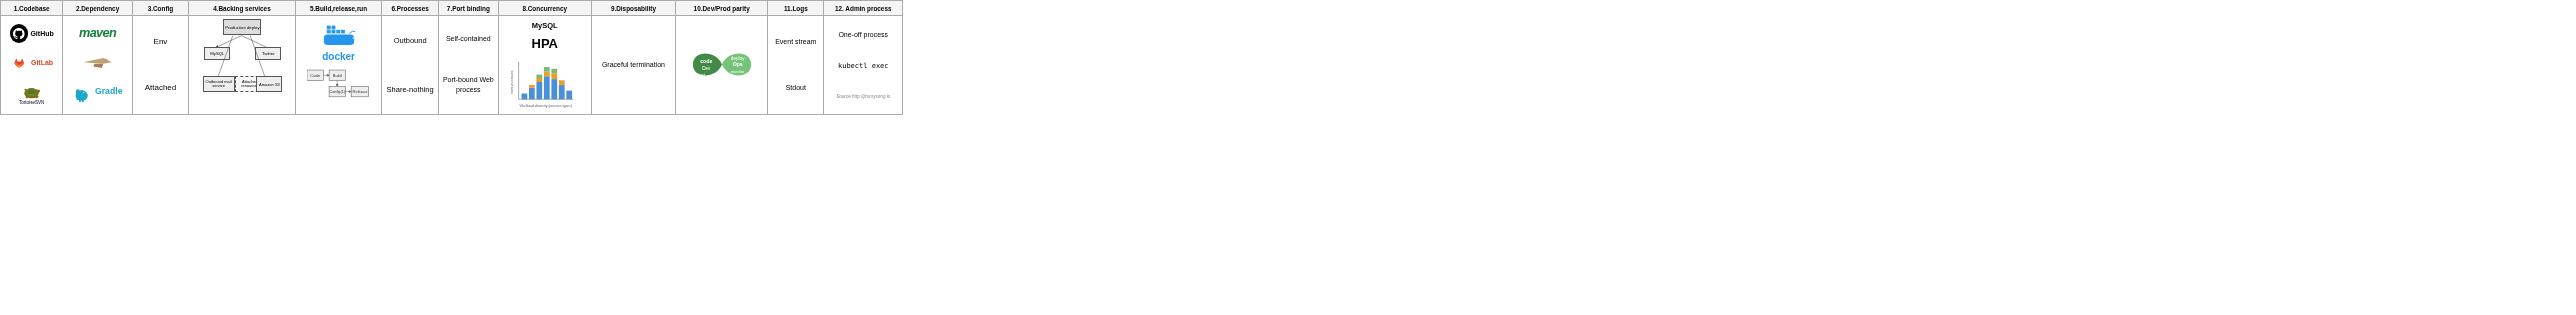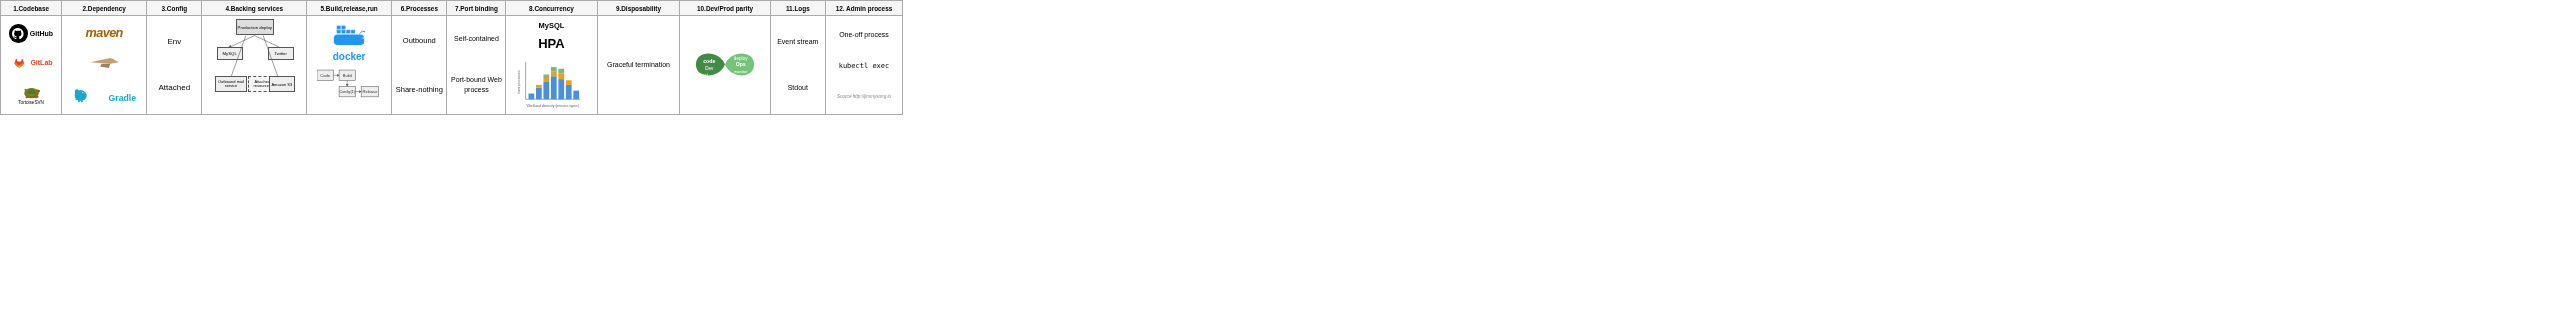--- a/index.html
+++ b/index.html
@@ -56,26 +56,26 @@
       border-radius: 50%;
       display: flex; align-items: center; justify-content: center;
     }
     .github-icon svg { fill: white; width: 11.6px; height: 11.6px; }
 
     
     .maven-text {
       font-size: 12.7px;
       font-weight: 900;
       font-style: italic;
-      color: #a16207;
+      color: #15803d;
       letter-spacing: -0.6px;
     }
 
     
-    .gradle-logo { display: flex; align-items: flex-end; gap: 19px; }
+    .gradle-logo { display: flex; align-items: flex-start; gap: 5px; }
 
     .source-text {
       font-size: 4.6px;
       color: #888;
       font-style: italic;
     }
   </style>
 </head>
 <body>
 

